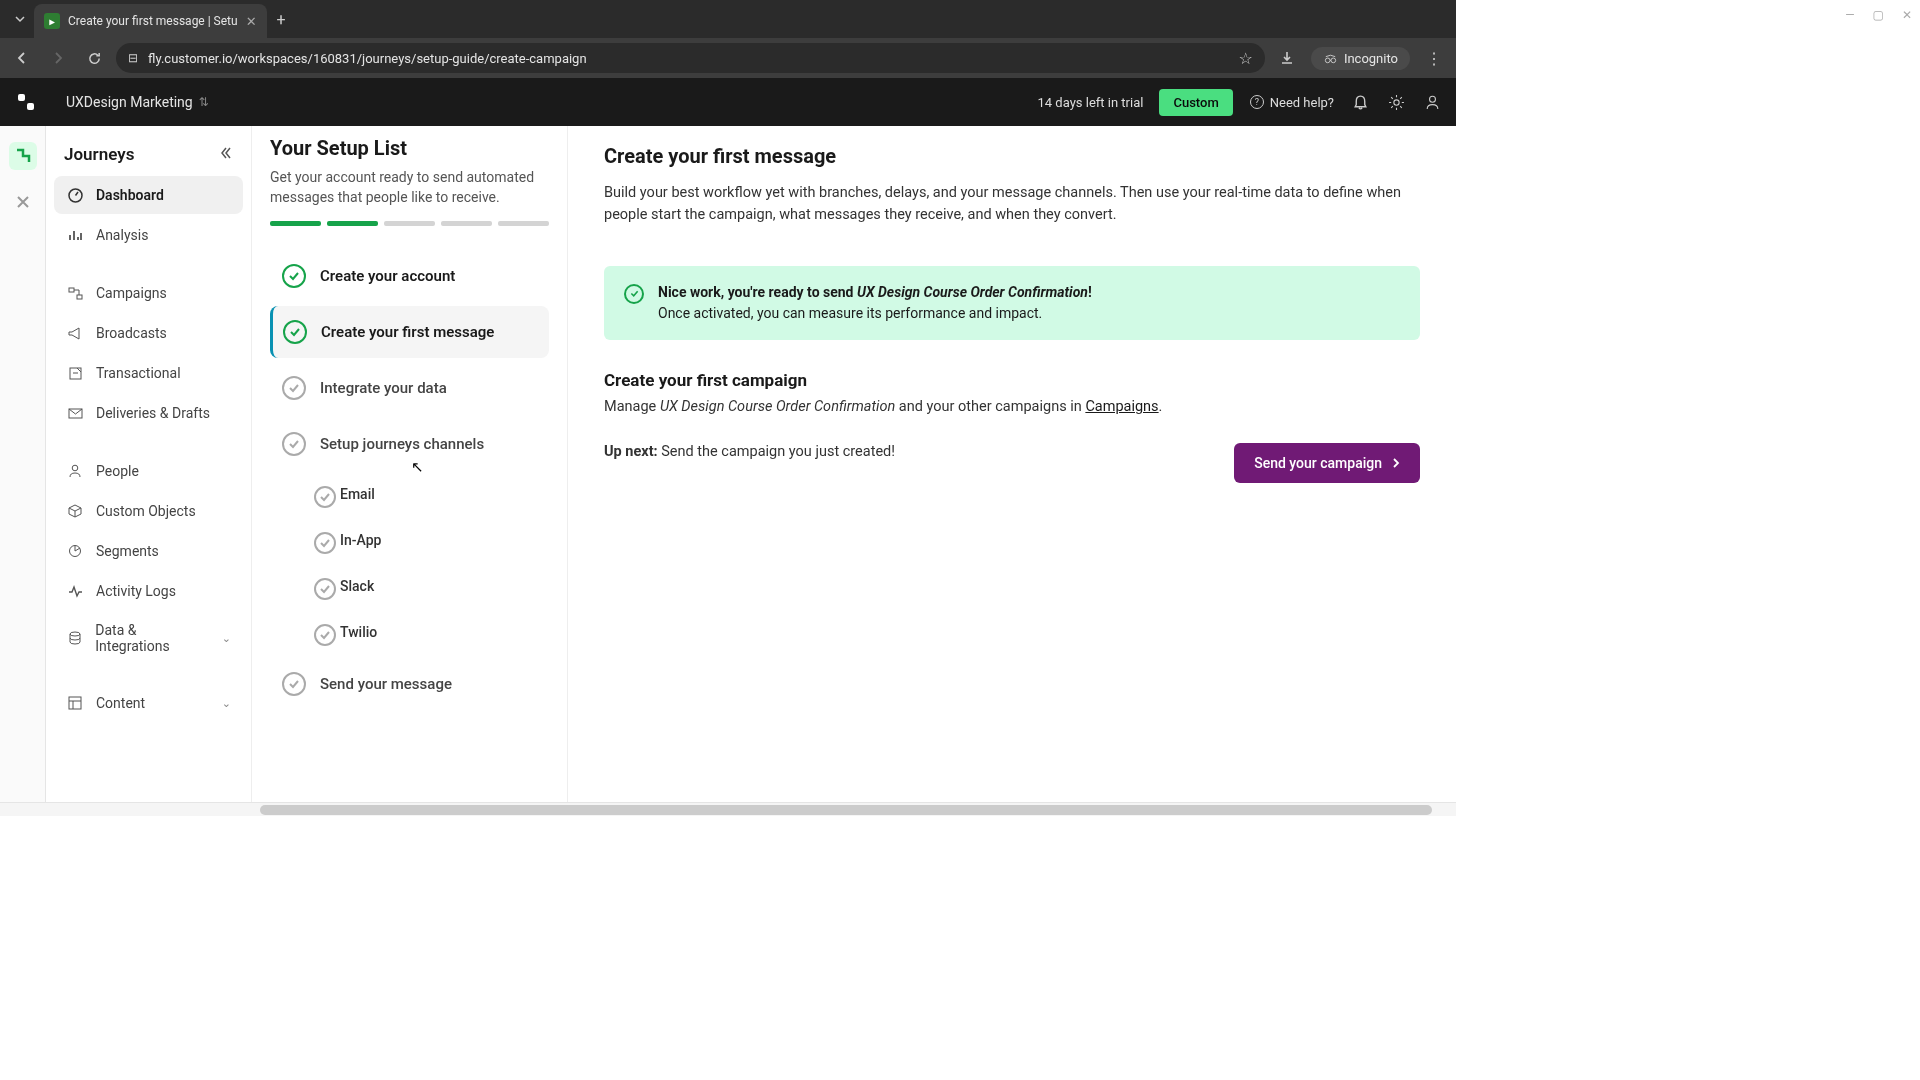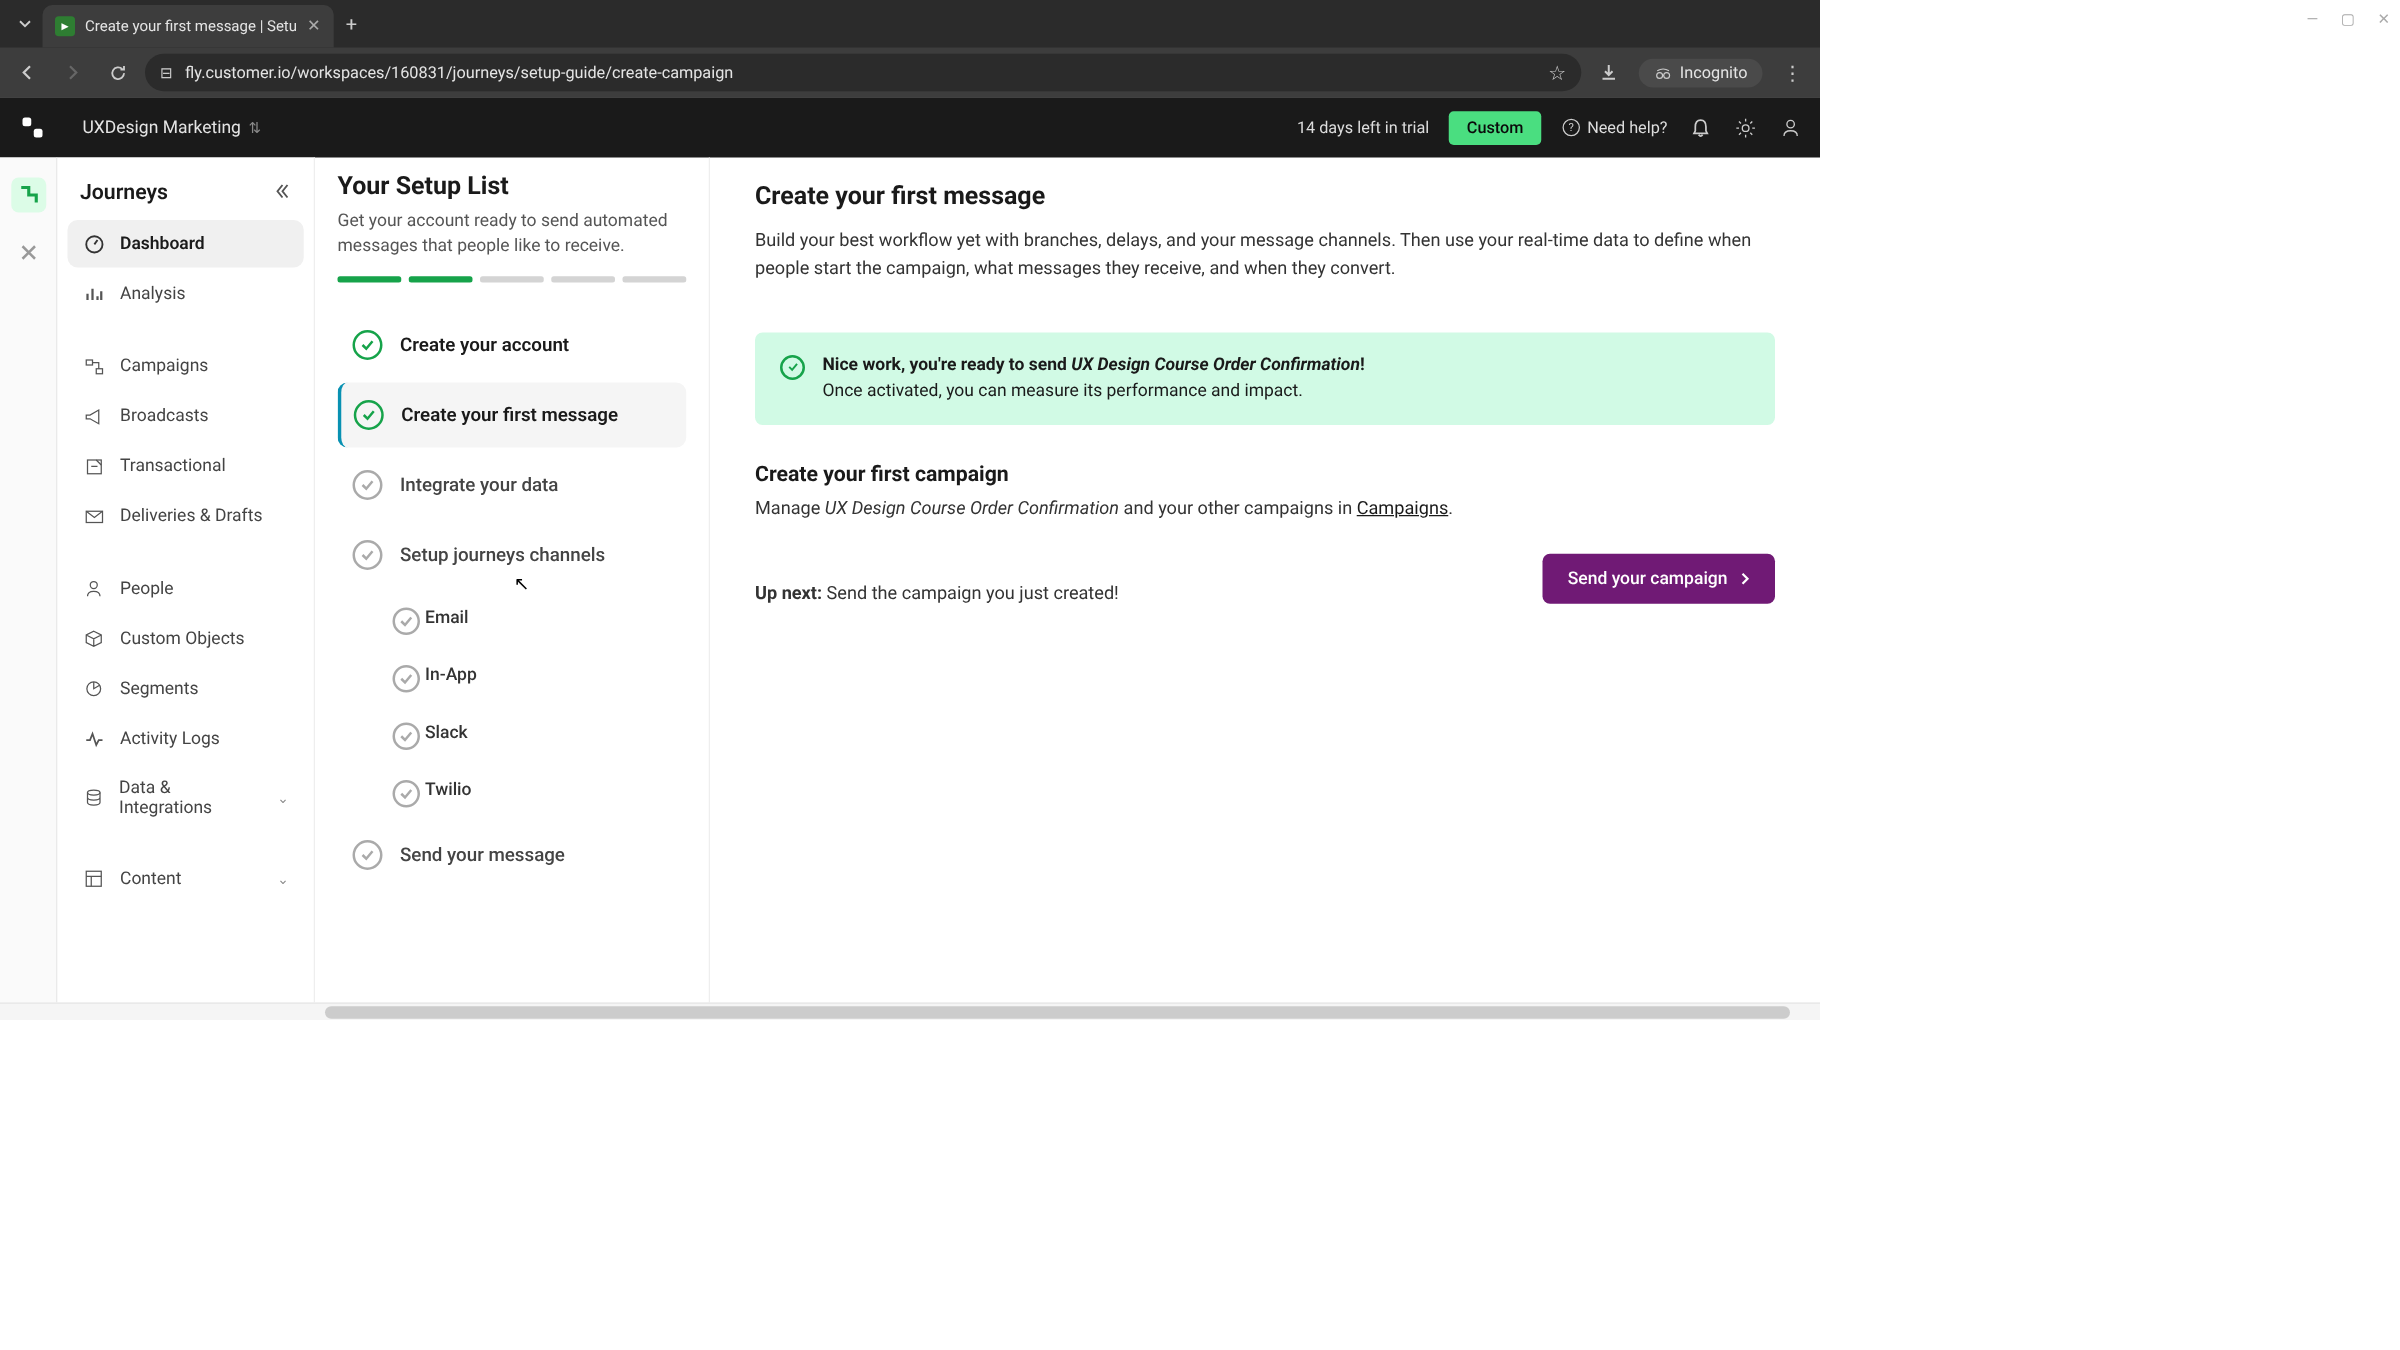--- a/index.html
+++ b/index.html
@@ -75,21 +75,21 @@
 .success-banner { background: #d1fae5; border-radius: 6px; padding: 16px 20px; display: flex; gap: 14px; margin-bottom: 30px; }
 .banner-icon { width: 20px; height: 20px; border: 2px solid #16a34a; border-radius: 50%; display: flex; align-items: center; justify-content: center; color: #16a34a; flex-shrink: 0; margin-top: 2px; }
 .banner-text { font-size: 14px; color: #1a1a1a; line-height: 1.5; }
 .banner-text strong { font-weight: 700; }
 .banner-text em { font-style: italic; font-weight: 700; }
 .banner-sub { font-weight: 400; }
 .section-title { font-size: 17px; font-weight: 700; color: #1a1a1a; margin-bottom: 8px; }
 .section-desc { font-size: 14.5px; color: #333; margin-bottom: 28px; }
 .section-desc em { font-style: italic; }
 .section-desc a { color: #1a1a1a; text-decoration: underline; }
-.upnext-row { display: flex; align-items: flex-end; justify-content: space-between; }
+.upnext-row { display: flex; align-items: flex-start; justify-content: space-between; }
 .upnext-text { font-size: 14.5px; color: #333; }
 .upnext-text strong { font-weight: 700; }
 .cta-btn { background: #701a75; color: #fff; border: none; padding: 12px 20px; border-radius: 6px; font-size: 14px; font-weight: 500; display: flex; align-items: center; gap: 10px; cursor: pointer; }
 
 .hscroll { height: 14px; background: #f5f5f5; border-top: 1px solid #e5e5e5; position: relative; }
 .hscroll-thumb { position: absolute; left: 260px; right: 24px; top: 2px; height: 10px; background: #ccc; border-radius: 5px; }
 .cursor { position: absolute; left: 411px; top: 458px; pointer-events: none; font-size: 15px; color: #000; }
 </style>
 </head>
 <body>

